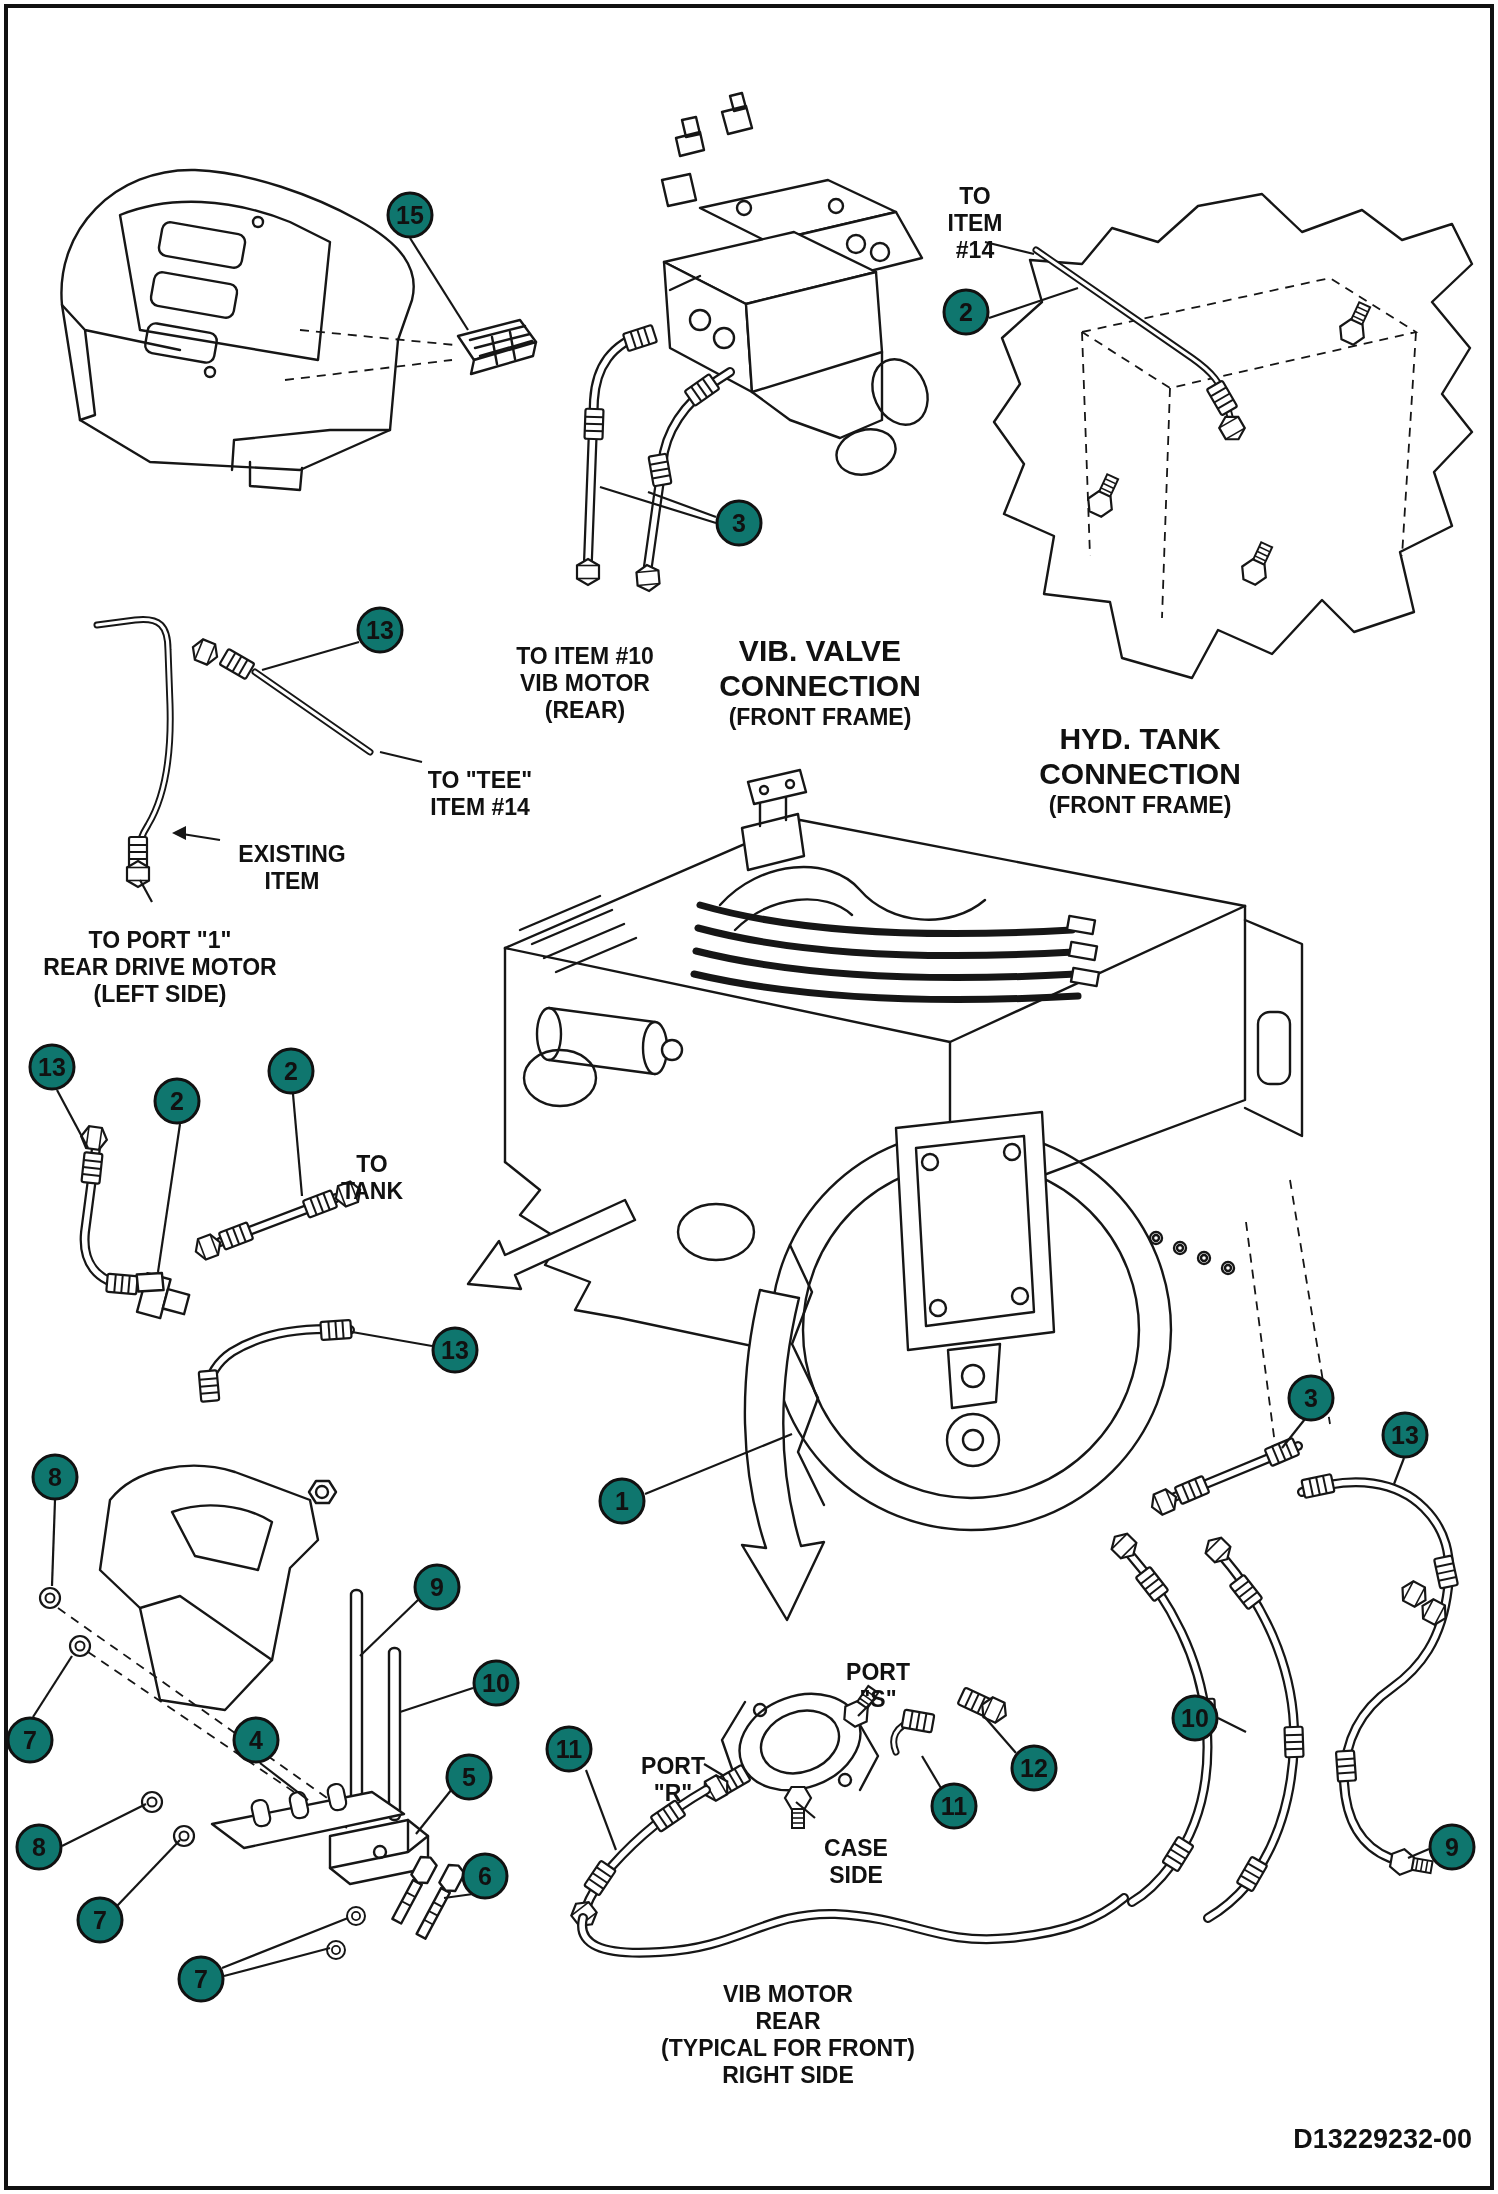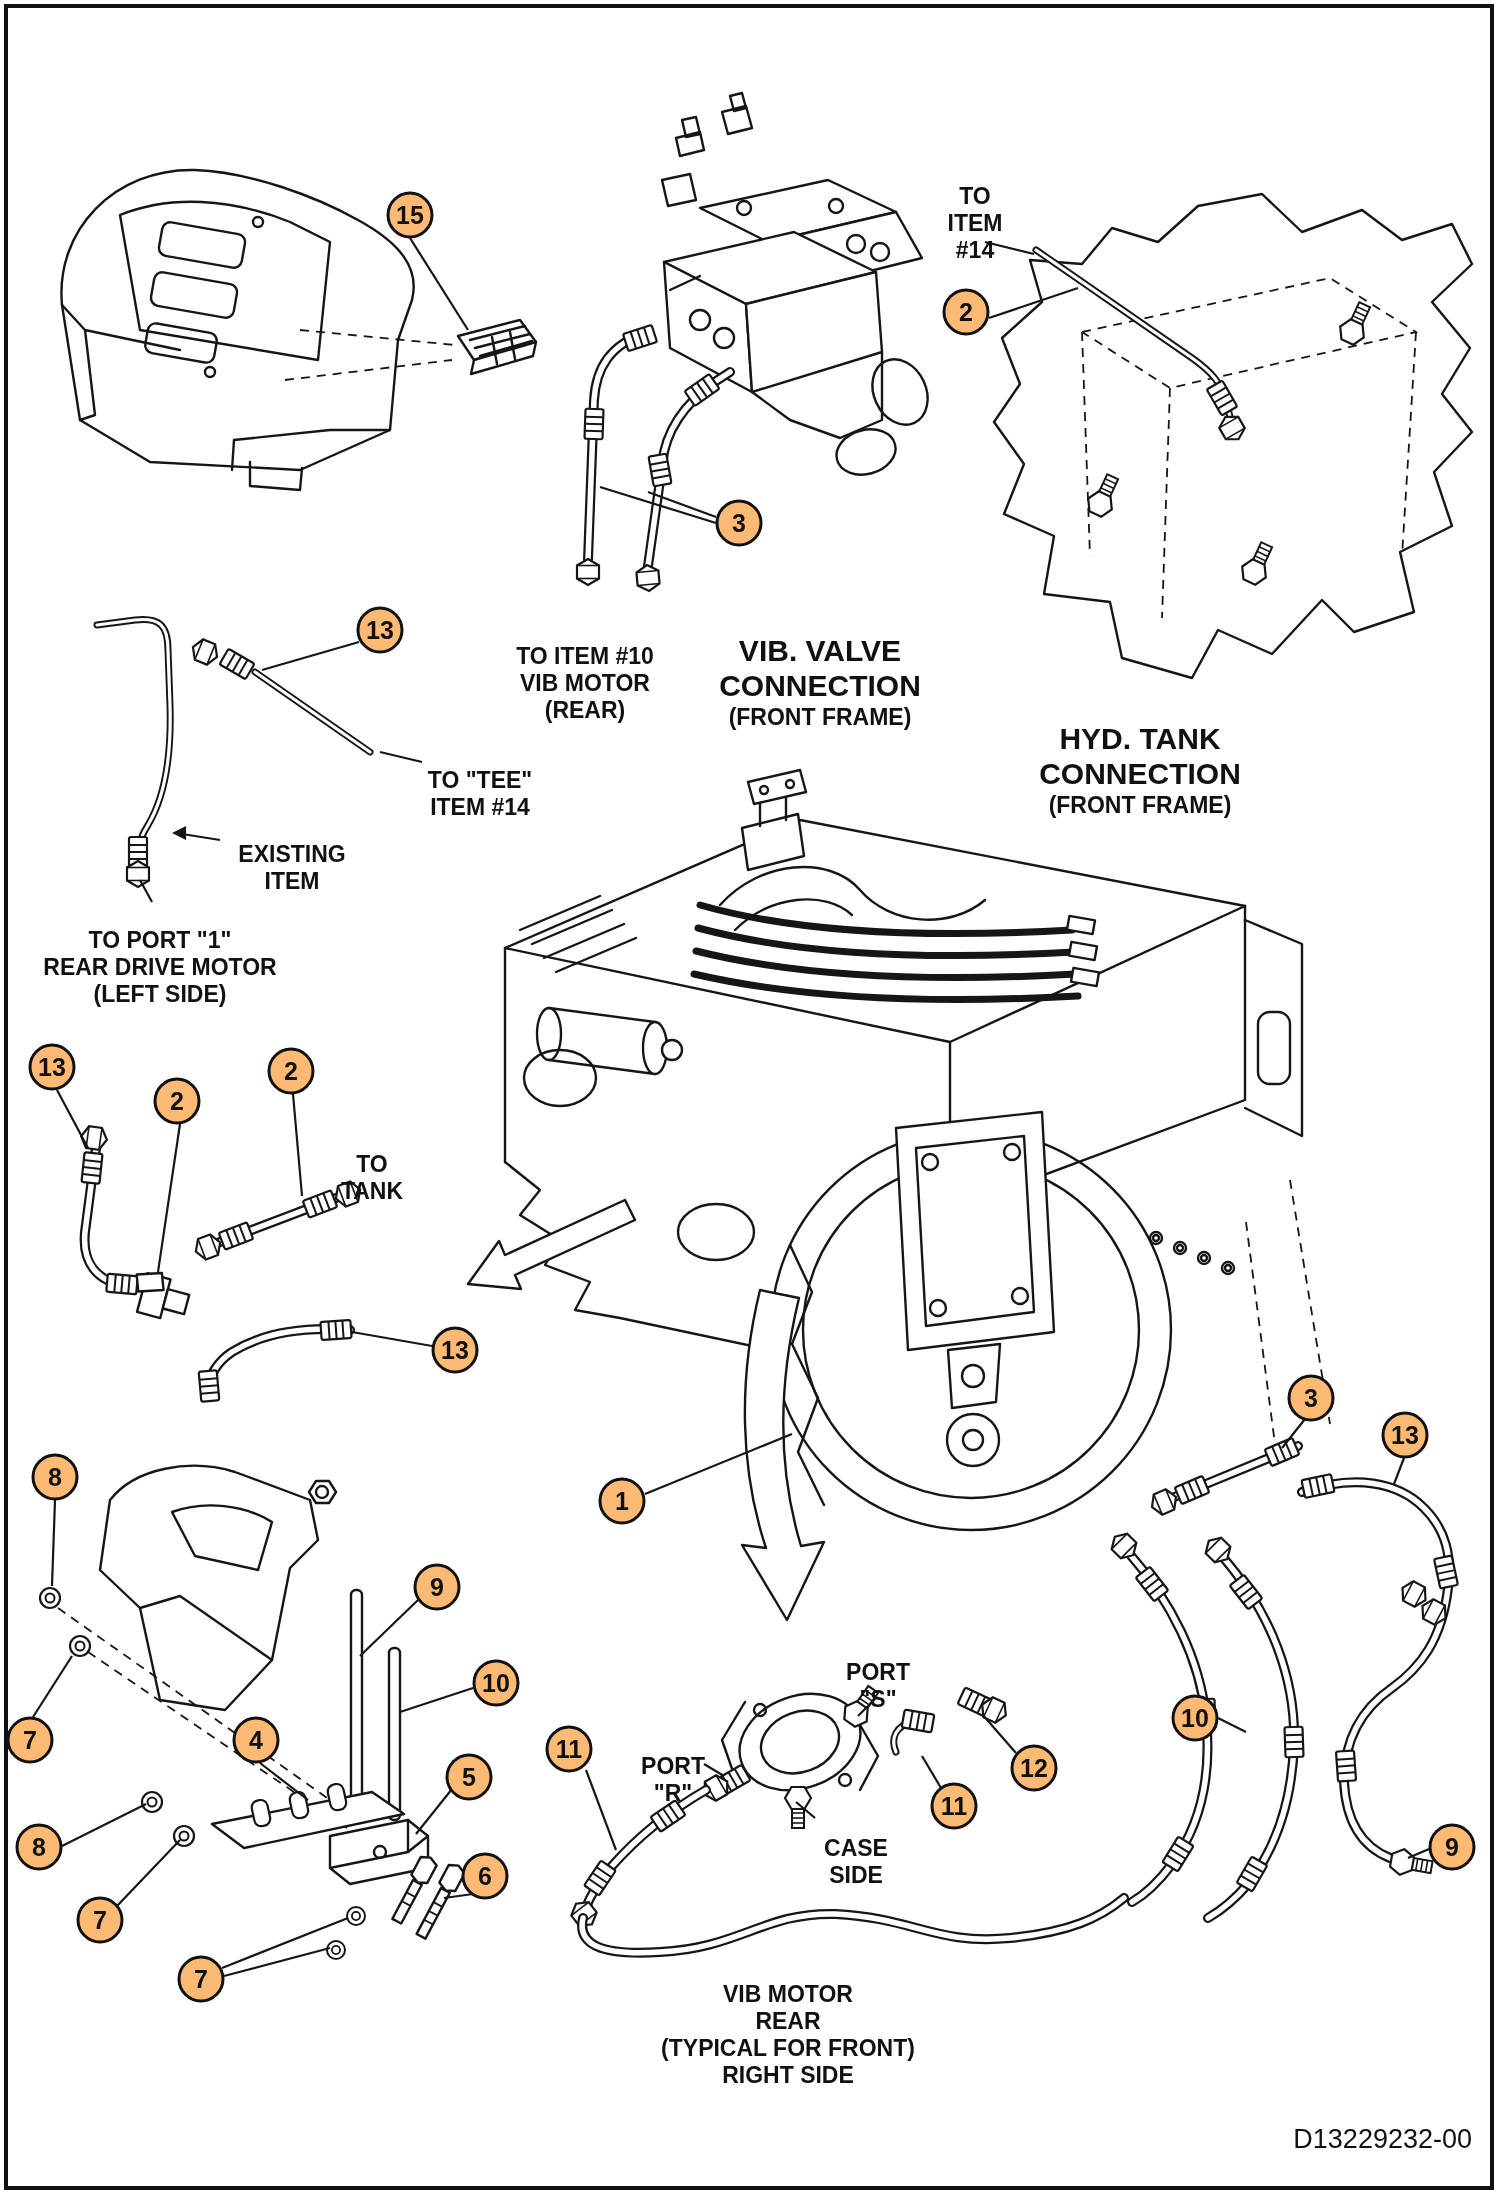--- a/index.html
+++ b/index.html
@@ -9,27 +9,27 @@
   svg .ln{fill:none;stroke:#161616;stroke-width:2.4;stroke-linejoin:round;stroke-linecap:round}
   svg .lnf{fill:#fff;stroke:#161616;stroke-width:2.4;stroke-linejoin:round}
   svg .dash{fill:none;stroke:#161616;stroke-width:1.8;stroke-dasharray:9 7}
   svg .ho{fill:none;stroke:#161616;stroke-width:10;stroke-linecap:round}
   svg .hi{fill:none;stroke:#fff;stroke-width:5.5;stroke-linecap:round}
   svg .to{fill:none;stroke:#161616;stroke-width:7;stroke-linecap:round}
   svg .ti{fill:none;stroke:#fff;stroke-width:3.2;stroke-linecap:round}
   svg .blk{fill:none;stroke:#161616;stroke-width:7;stroke-linecap:round}
   svg .ldr{fill:none;stroke:#161616;stroke-width:2.2}
   .callout{position:absolute;width:47px;height:47px;box-sizing:border-box;border:3px solid #111;
-           border-radius:50%;background:#fdba74;display:flex;align-items:center;justify-content:center;
+           border-radius:50%;background:#0f766e;display:flex;align-items:center;justify-content:center;
            font-weight:bold;font-size:25px;transform:translate(-50%,-50%);z-index:5;}
   .lbl{position:absolute;transform:translateX(-50%);text-align:center;font-weight:bold;
        line-height:1.18;white-space:nowrap;z-index:4;margin-top:25px;}
   .t1{font-size:30px;}
   .t2{font-size:23px;}
-  .dwg{position:absolute;right:26px;top:2124px;font-weight:normal;font-size:27px;z-index:4;}
+  .dwg{position:absolute;right:26px;top:2124px;font-weight:bold;font-size:27px;z-index:4;}
 </style>
 </head>
 <body>
 
 <div class="page">
 
 <svg width="1498" height="2194" viewBox="0 0 1498 2194">
   <defs>
     <g id="band">
           <rect x="-15" y="-9" width="30" height="18" rx="2" fill="#fff" stroke="#161616" stroke-width="2.2"></rect>

